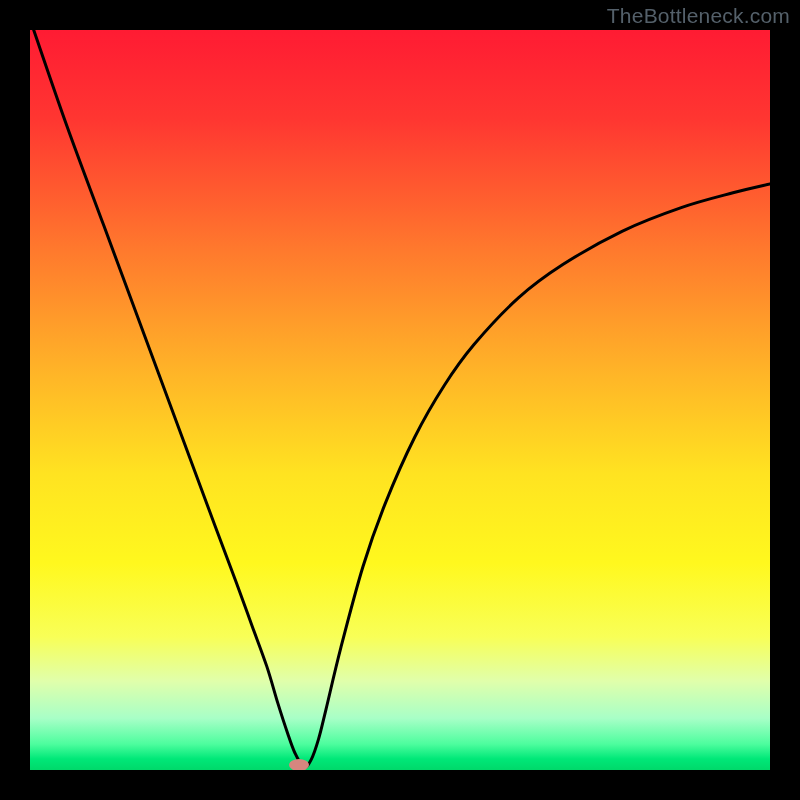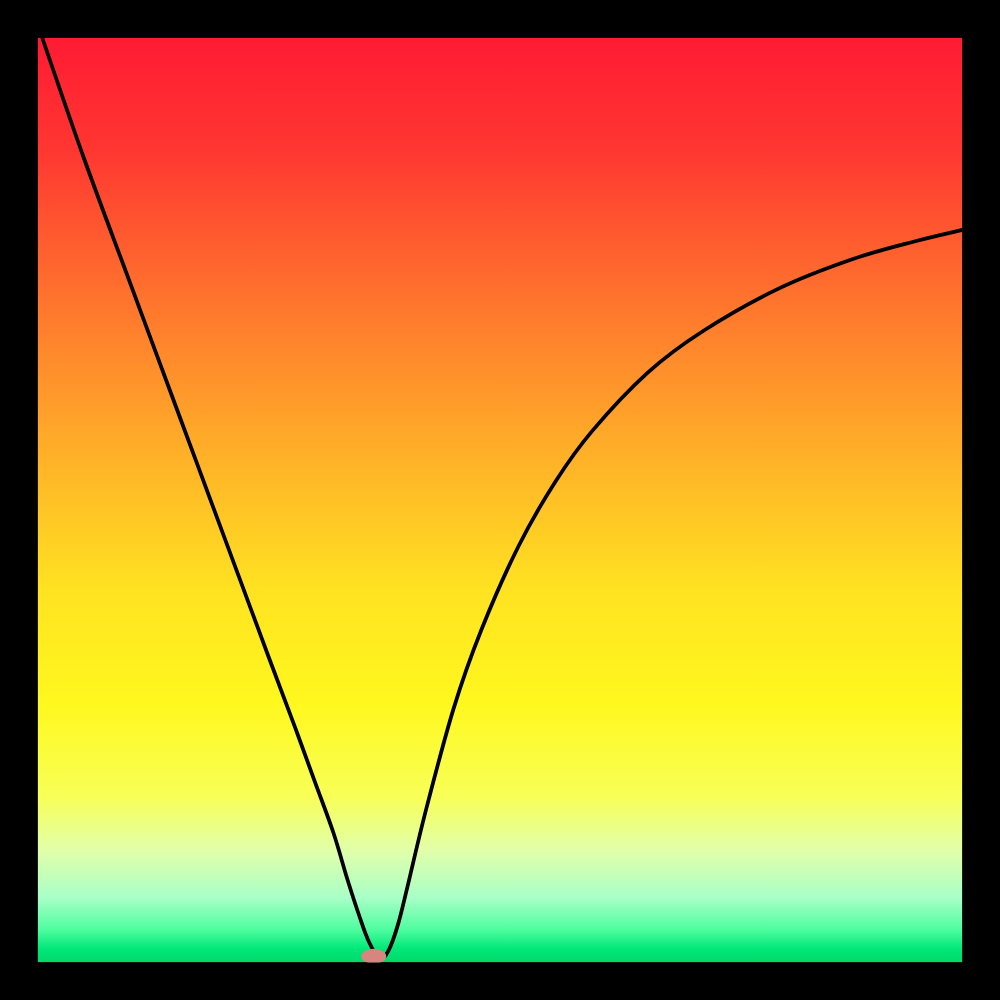--- a/index.html
+++ b/index.html
@@ -80,13 +80,14 @@
             <stop offset="100%" stop-color="#00d86a"></stop>
           </linearGradient>
       </defs>
       <rect x="0" y="0" width="740" height="740" fill="url(#bg)"></rect>
     </svg>
     <svg class="curve-svg" viewBox="0 0 740 740" preserveAspectRatio="none">
       <path id="curve-path" fill="none" stroke="#000" stroke-width="3" stroke-linecap="round" stroke-linejoin="round" d="M 3.7,0 C 9.25,16.033333333333342 25.28333333333333,63.51666666666671 37,96.20000000000005 C 48.71666666666667,128.88333333333338 61.666666666666664,162.80000000000004 74,196.10000000000002 C 86.33333333333333,229.4 98.66666666666667,262.7 111,296 C 123.33333333333333,329.3 135.66666666666666,362.59999999999997 148,395.9 C 160.33333333333334,429.2 175.13333333333333,469.2833333333333 185,495.79999999999995 C 194.86666666666667,522.3166666666666 201.03333333333336,538.35 207.20000000000002,555 C 213.36666666666667,571.65 217.06666666666666,582.1333333333334 222,595.7 C 226.93333333333334,609.2666666666667 232.48333333333335,623.45 236.8,636.4 C 241.11666666666667,649.3499999999999 244.4466666666667,662.3 247.9,673.4 C 251.35333333333332,684.5 254.6833333333333,694.7366666666667 257.52,703 C 260.3566666666666,711.2633333333333 262.2066666666667,717.3066666666667 264.92,722.98 C 267.6333333333333,728.6533333333333 271.0866666666667,735.93 273.8,737.04 C 276.5133333333333,738.15 278.73333333333335,734.3266666666666 281.2,729.64 C 283.66666666666663,724.9533333333334 286.1333333333333,717.3066666666666 288.6,708.92 C 291.0666666666667,700.5333333333333 292.3,694.49 296,679.32 C 299.7,664.1500000000001 304.6333333333333,641.7033333333334 310.8,617.9 C 316.9666666666667,594.0966666666666 325.6,560.55 333,536.5 C 340.4,512.45 346.56666666666666,495.18333333333334 355.2,473.6 C 363.8333333333333,452.0166666666667 374.93333333333334,426.73333333333335 384.8,407 C 394.6666666666667,387.26666666666665 404.53333333333336,370.6166666666667 414.40000000000003,355.2 C 424.2666666666667,339.7833333333333 431.6666666666667,329.0533333333334 444,314.50000000000006 C 456.3333333333333,299.9466666666667 473.6,281.2 488.40000000000003,267.88 C 503.20000000000005,254.56 515.5333333333333,245.68000000000004 532.8,234.58000000000004 C 550.0666666666666,223.48000000000005 572.2666666666667,210.77666666666664 592,201.27999999999997 C 611.7333333333333,191.7833333333333 632.7,184.01333333333335 651.2,177.60000000000002 C 669.7,171.1866666666667 688.2,166.74666666666664 703,162.79999999999995 C 717.8,158.85333333333327 733.8333333333334,155.39999999999995 740,153.91999999999996"></path>
     </svg>
     <div class="marker" id="marker" style="left: 269.36px; top: 734.82px; background: rgb(214, 134, 127);"></div>
   </div>
+  <div class="watermark">TheBottleneck.com</div>
 </div>
 
 </body></html>

